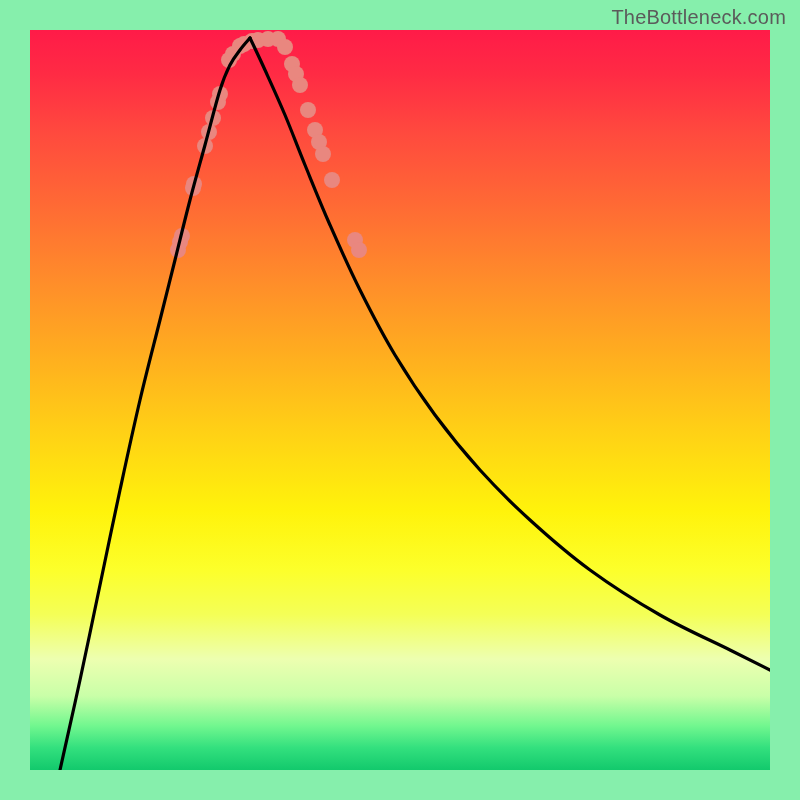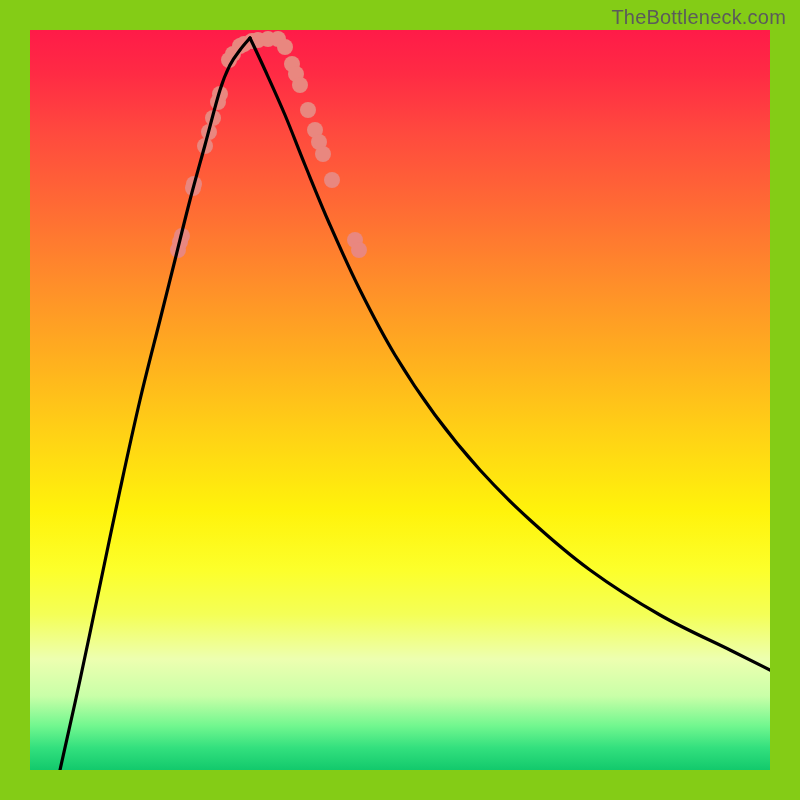--- a/index.html
+++ b/index.html
@@ -10,21 +10,21 @@
     overflow: hidden;
     background: #000;
     font-family: Arial, Helvetica, sans-serif;
   }
   .frame {
     position: absolute;
     top: 0;
     left: 0;
     width: 800px;
     height: 800px;
-    background: #84cc16;
+    background: #86efac;
   }
   .plot-area {
     position: absolute;
     top: 30px;
     left: 30px;
     width: 740px;
     height: 740px;
     overflow: hidden;
   }
   .gradient-bg {

